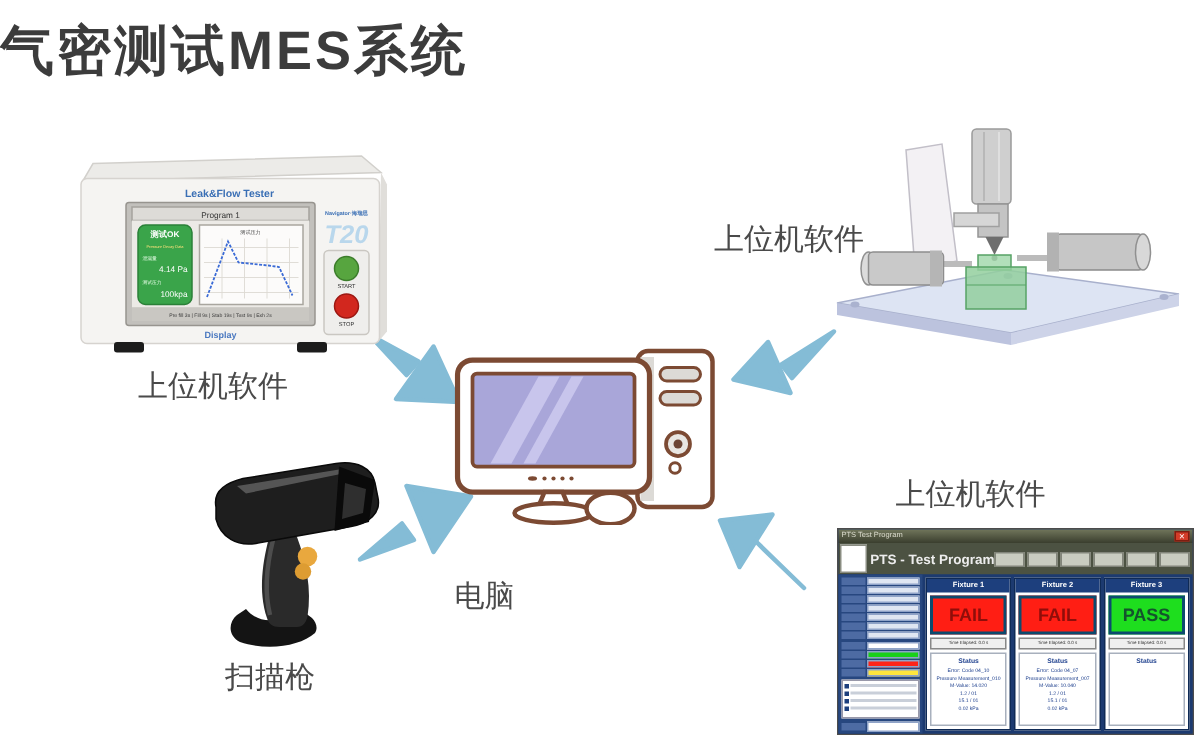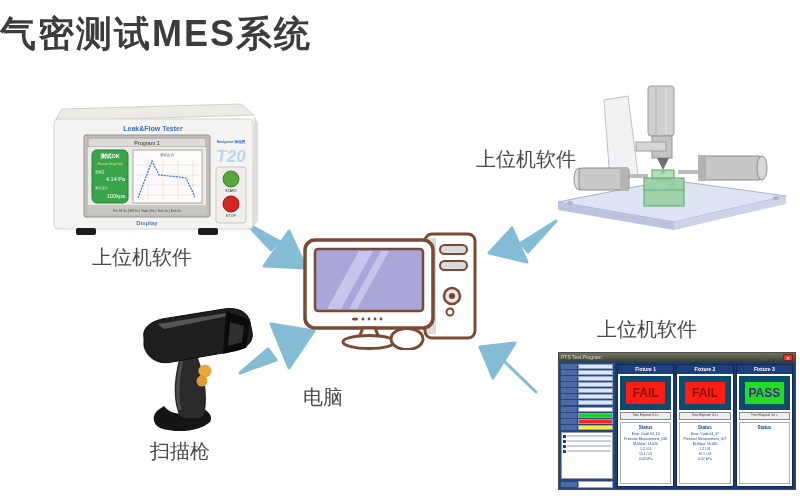--- a/index.html
+++ b/index.html
@@ -45,23 +45,23 @@
   .sw-bullet{width:3px;height:3px;background:#1d3f7d;}
   .sw-line{flex:1;height:2px;background:#c9cfd9;}
   .sw-foot{height:6px;display:flex;gap:1px;align-items:center;}
   .sw-foot .sw-field{height:5px;}
   .sw-cols{flex:1;display:flex;gap:2px;padding:2px;min-width:0;}
   .sw-col{flex:1;background:#fff;border:1px solid #0f2a55;display:flex;flex-direction:column;min-width:0;}
   .sw-colhead{height:9px;flex:0 0 9px;background:#1d3f7d;color:#fff;font-size:5px;font-weight:bold;
               text-align:center;line-height:9px;overflow:hidden;}
   .sw-colhead.testing-head{background:#ffe63c;color:#111;}
   .sw-status{margin:2px;height:22px;flex:0 0 22px;display:flex;align-items:center;justify-content:center;
-             font-weight:bold;border:6px solid #0c4a6e;}
+             font-weight:bold;border:2px solid #0c4a6e;}
   .st-fail{background:#ff1e14;color:#8f0e0a;font-size:12px;}
-  .st-pass{background:#1ede1e;color:#4c1d95;font-size:12px;}
+  .st-pass{background:#1ede1e;color:#14532d;font-size:12px;}
   .st-testing{background:#ffff8c;color:#222;font-size:9px;}
   .sw-bar{margin:0 2px;height:6px;flex:0 0 6px;background:#efefef;border:1px solid #888;
           font-size:3px;color:#333;text-align:center;line-height:5px;overflow:hidden;}
   .sw-panel{flex:1;margin:2px;border:1px solid #a8b0bd;background:#fff;font-size:3.5px;
             color:#1d3f8d;text-align:center;padding-top:2px;overflow:hidden;min-height:0;}
   .sw-paneltitle{font-size:4.5px;font-weight:bold;margin-bottom:2px;}
   .sw-panelline{font-size:3.4px;line-height:5px;}
 </style>
 </head>
 <body>
@@ -201,20 +201,32 @@
     <polygon points="102,24 116,28 114,44 100,48" fill="#2f2f2f"></polygon>
   </svg>
   <div class="node-label lbl-software">上位机软件</div>
 
   <div class="node-label lbl-scanner">扫描枪</div>
   <div class="sw">
     <div class="sw-titlebar">
       <span class="sw-titletext">PTS Test Program</span>
       <span class="sw-close">✕</span>
     </div>
+    <div class="sw-header">
+      <div class="sw-logo"></div>
+      <div class="sw-title">PTS - Test Program</div>
+      <div class="sw-menus">
+        <div class="sw-menubtn"></div>
+        <div class="sw-menubtn"></div>
+        <div class="sw-menubtn"></div>
+        <div class="sw-menubtn"></div>
+        <div class="sw-menubtn"></div>
+        <div class="sw-menubtn"></div>
+      </div>
+    </div>
     <div class="sw-body">
       <div class="sw-side">
         <div class="sw-sec">
           <div class="sw-row">
               <div class="sw-lbl"></div>
               <div class="sw-field"></div>
             </div>
           <div class="sw-row">
               <div class="sw-lbl"></div>
               <div class="sw-field"></div>

